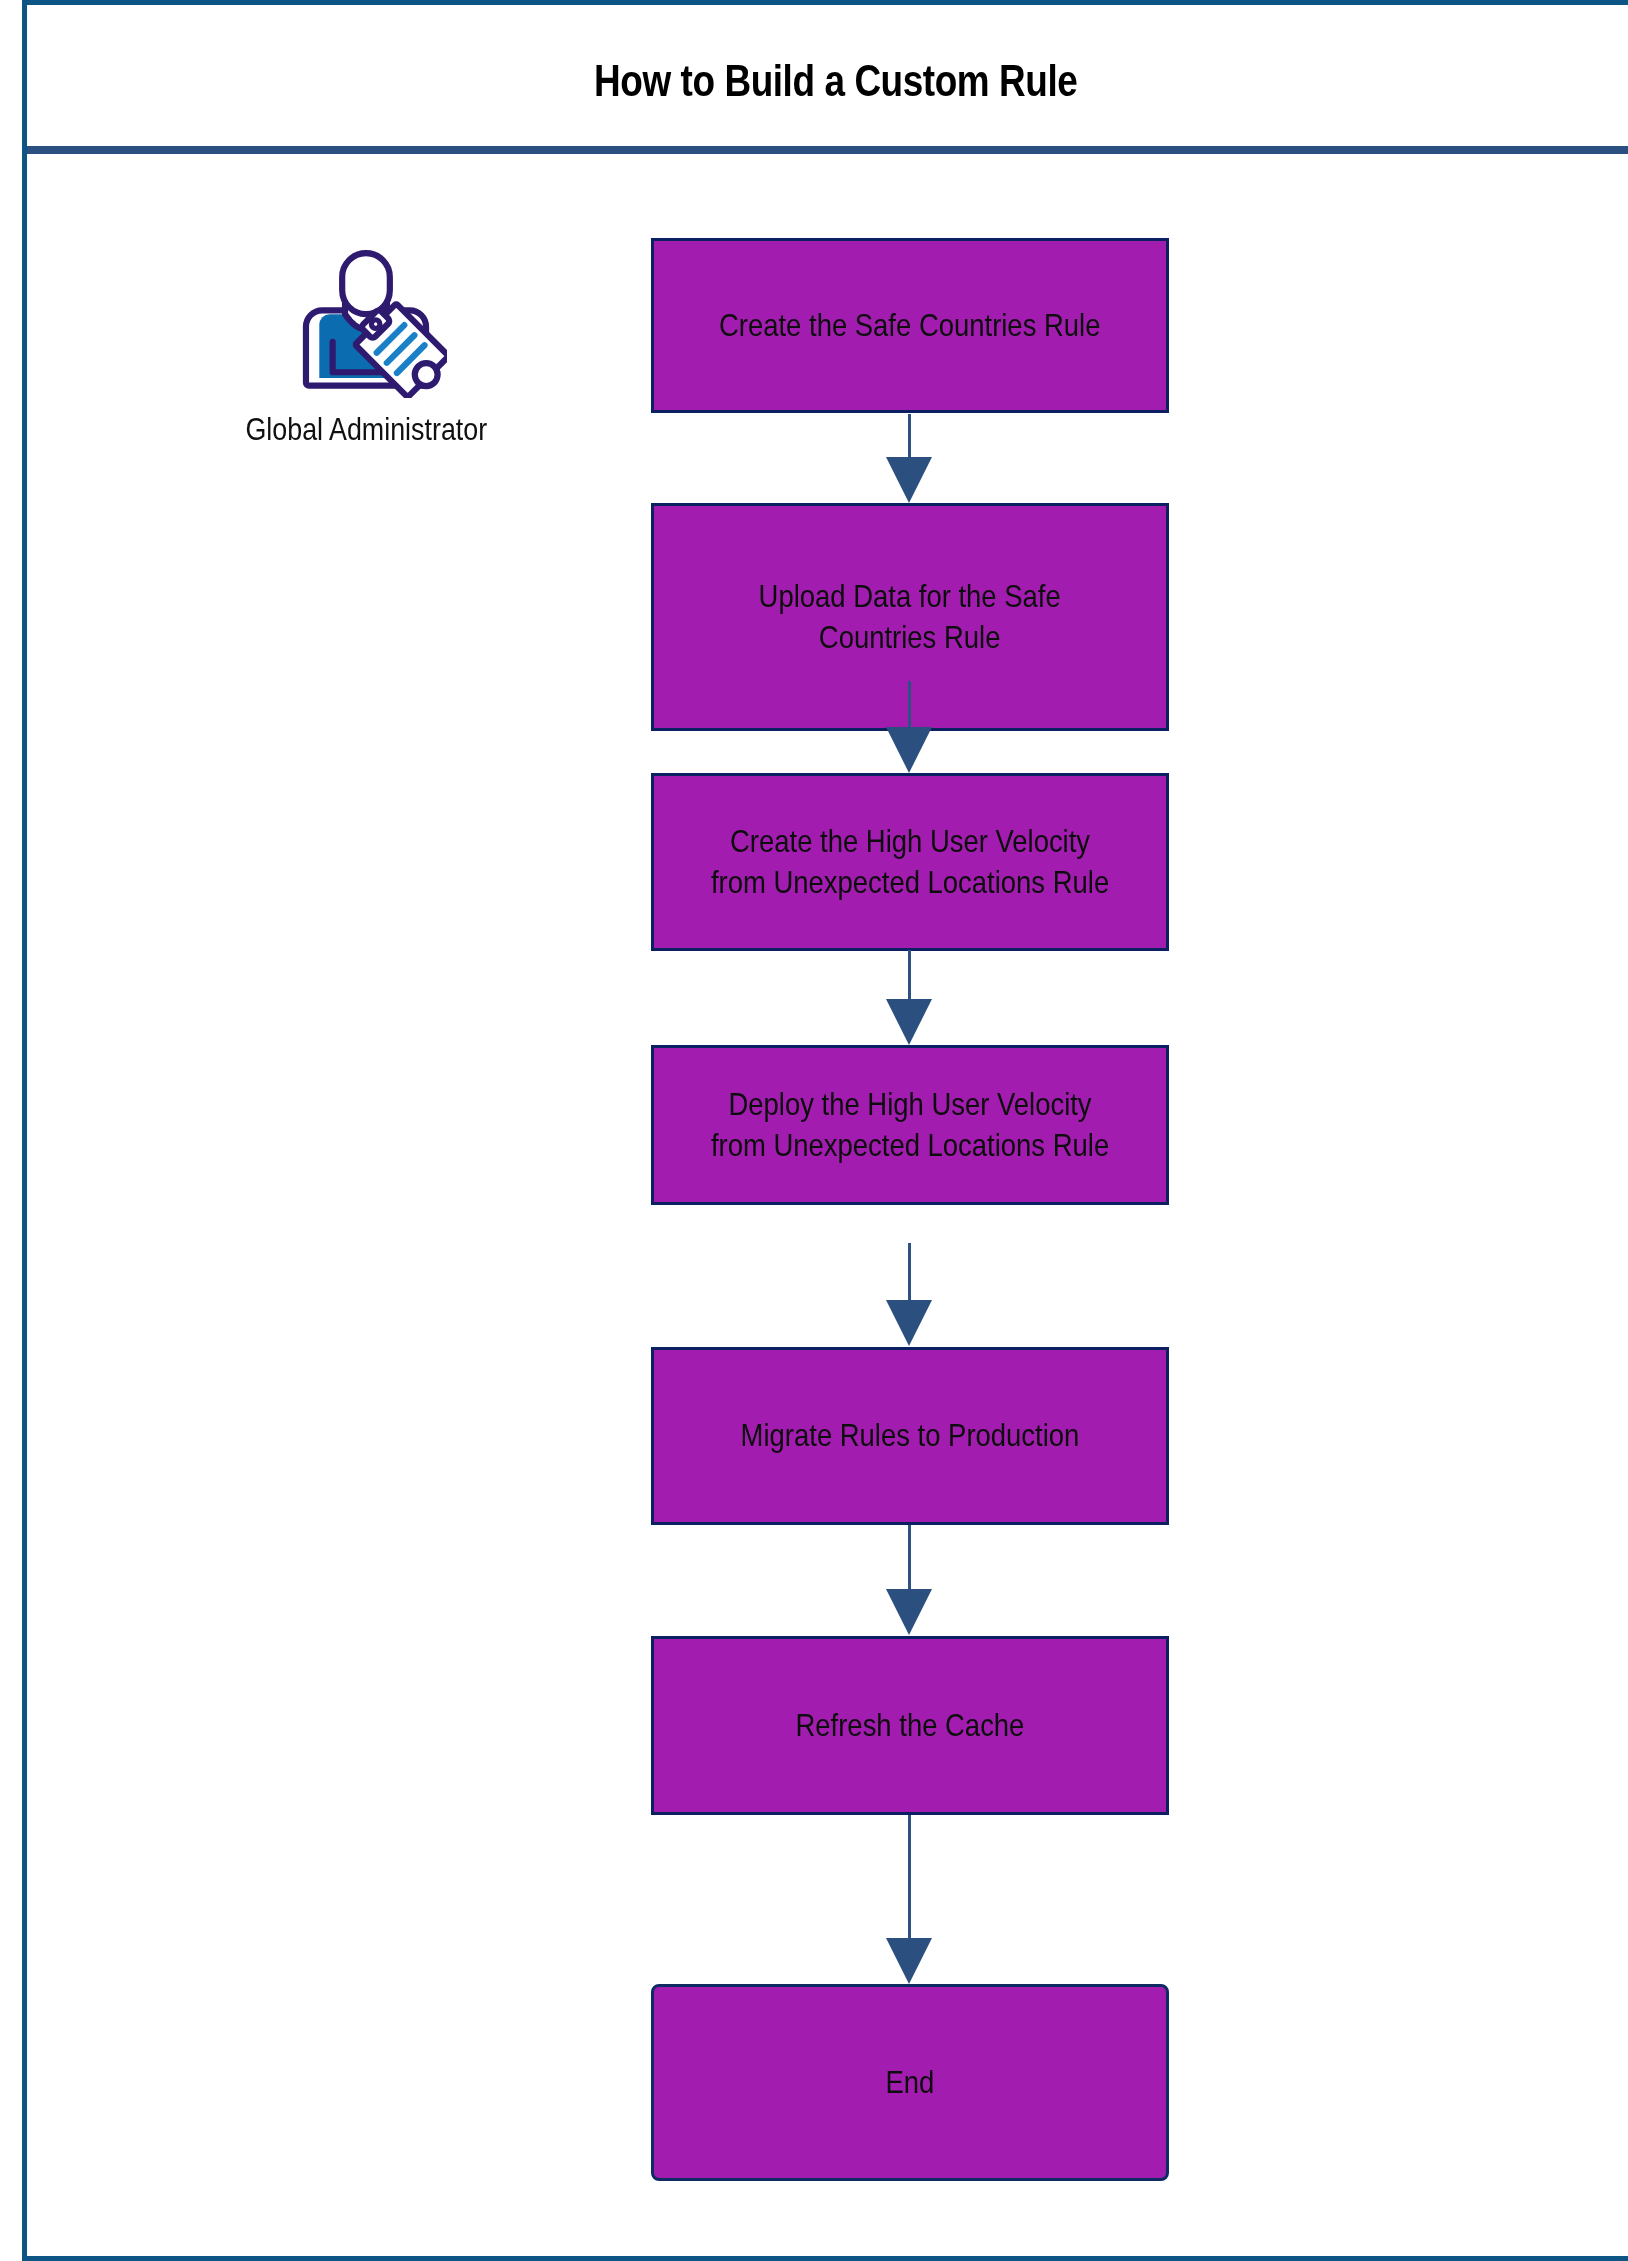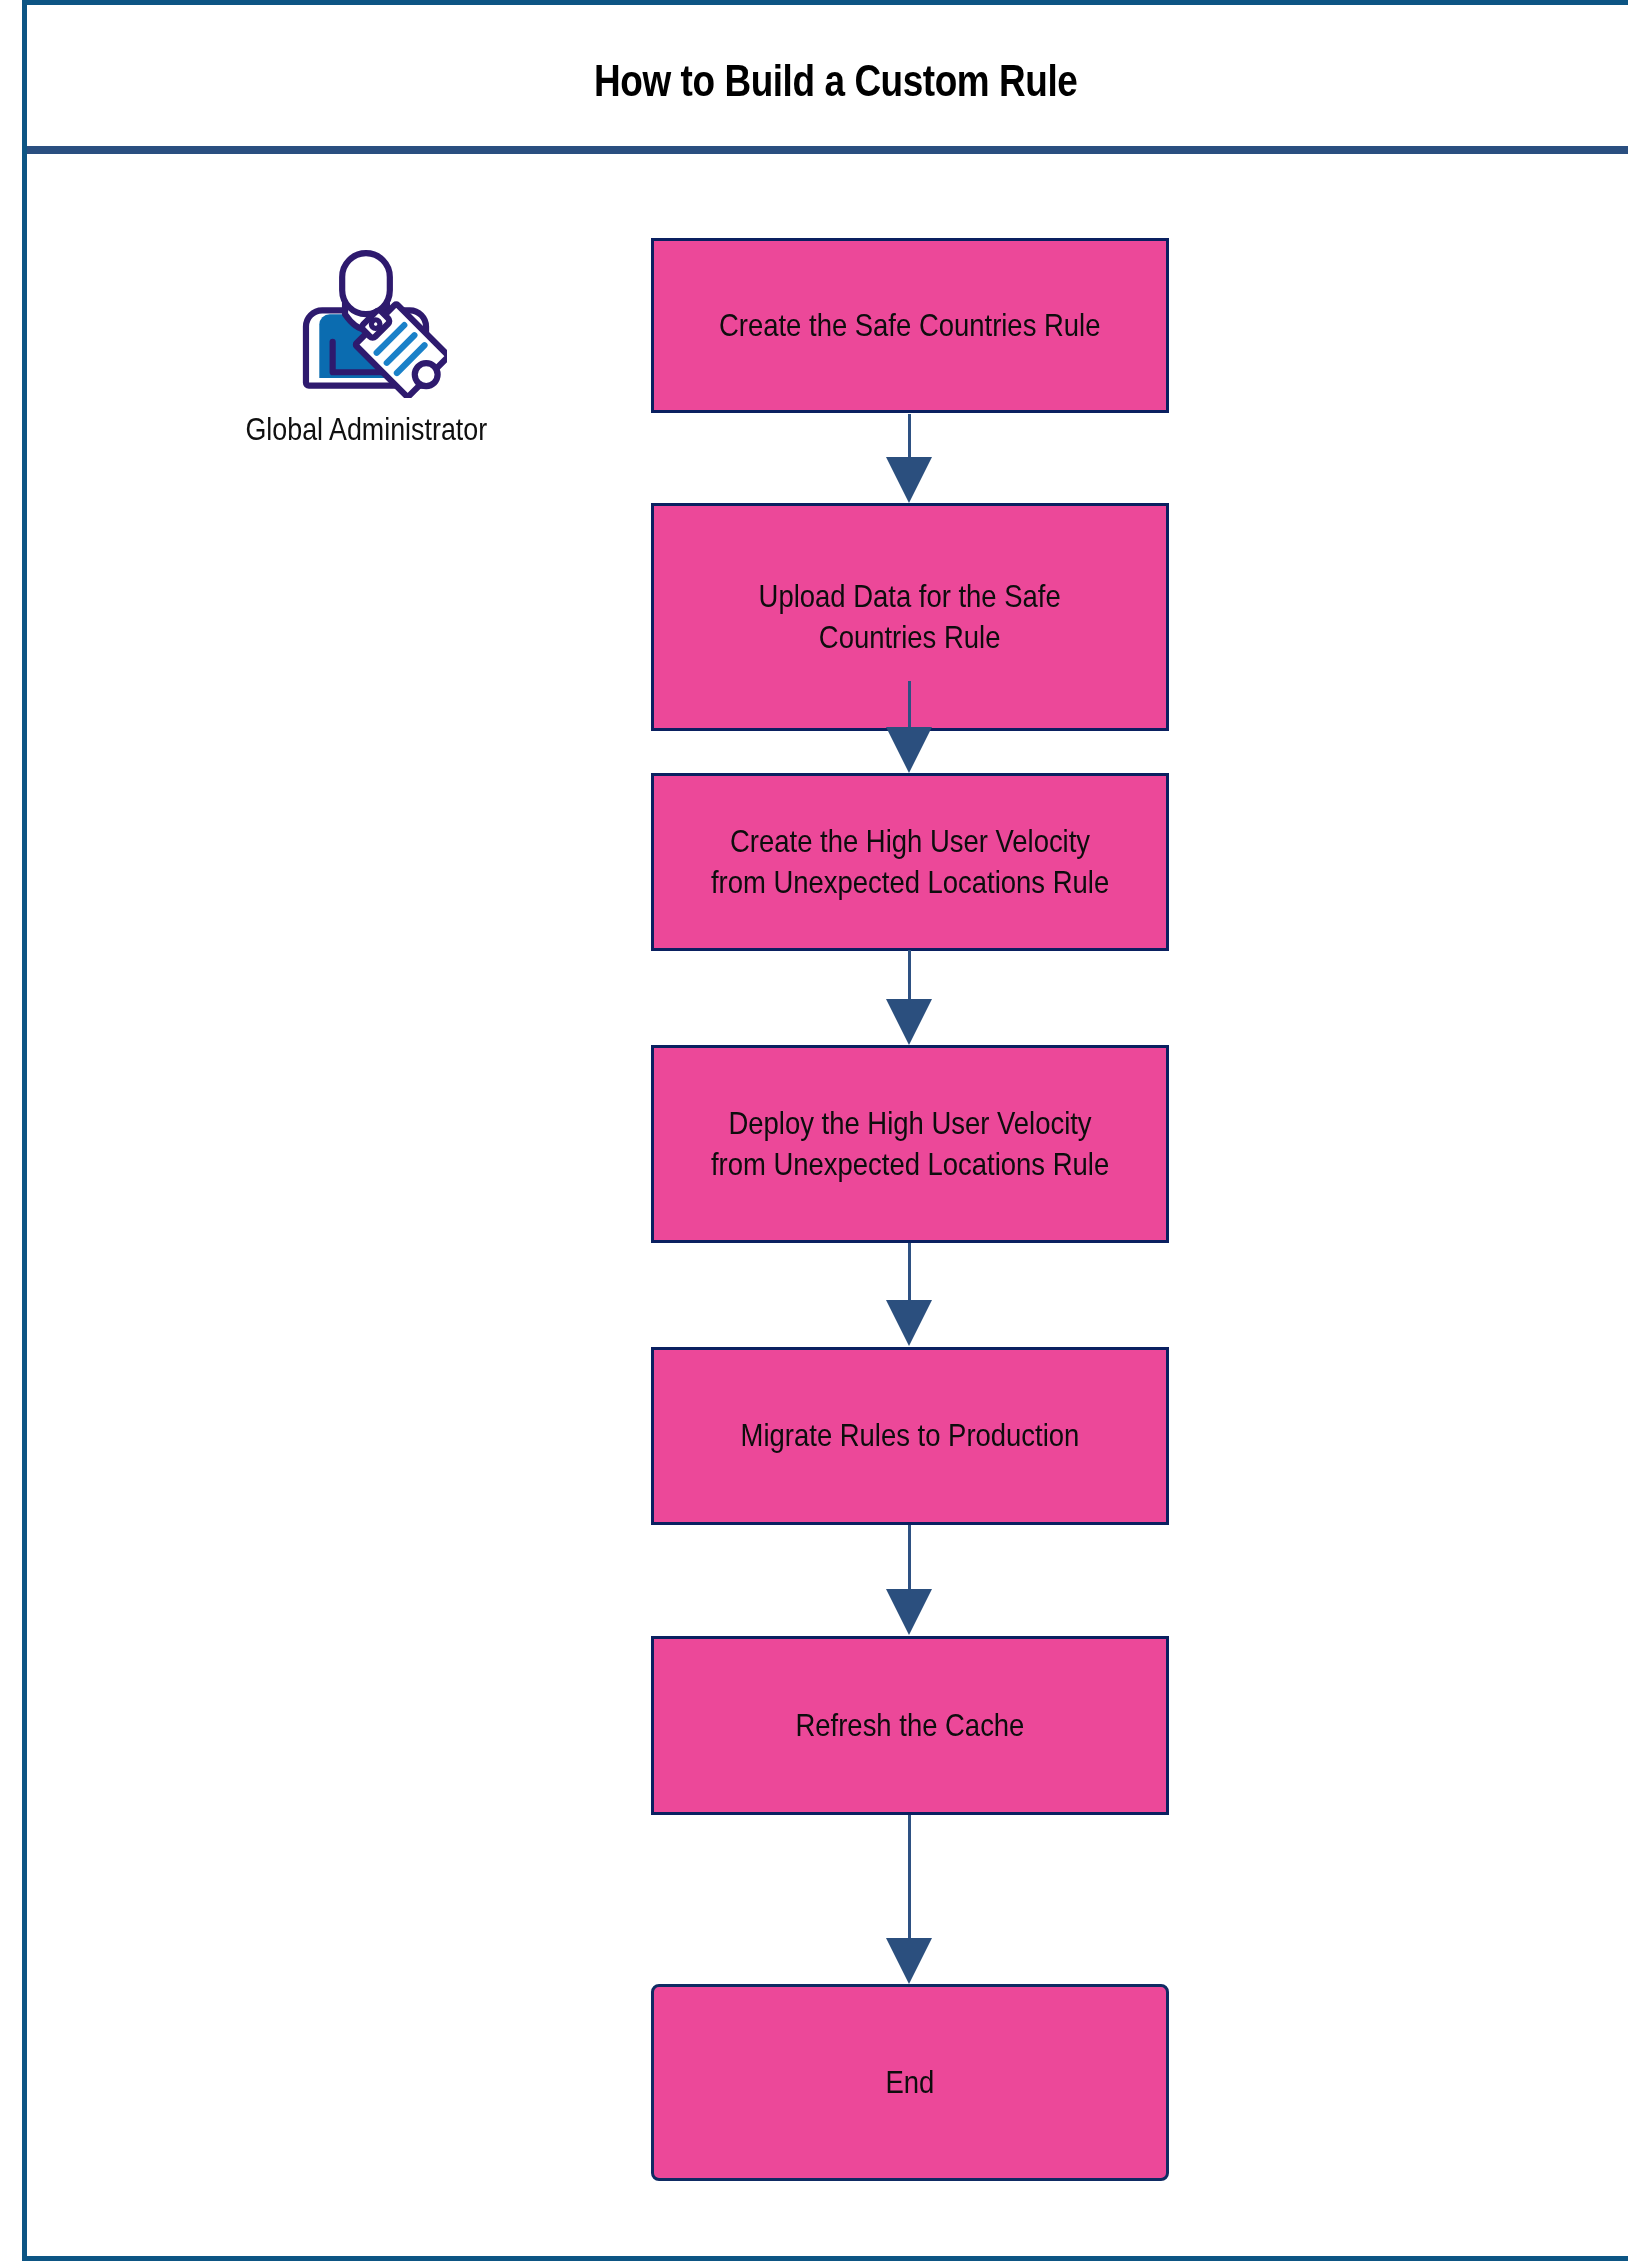--- a/index.html
+++ b/index.html
@@ -91,21 +91,21 @@
     white-space: nowrap;
     text-align: center;
   }
 
   
   .node {
     position: absolute;
     left: 629px;
     width: 518px;
     box-sizing: border-box;
-    background: #ec4899;
+    background: #a21caf;
     display: flex;
     align-items: center;
     justify-content: center;
     text-align: center;
   }
   .node.process {
     border: 3.4px solid #0a2060;
   }
   .node.terminator {
     border: 3.4px solid #0f2b63;
@@ -193,21 +193,21 @@
     <div class="arrowhead" style="top:727px;"></div>
 
     <div class="node process" style="top:773px; height:178px;">
       <span class="node-label">Create the High User Velocity
 from Unexpected Locations Rule</span>
     </div>
 
     <div class="connector" style="top:950px; height:49px;"></div>
     <div class="arrowhead" style="top:999px;"></div>
 
-    <div class="node process" style="top:1045px; height:198px;">
+    <div class="node process" style="top:1045px; height:160px;">
       <span class="node-label">Deploy the High User Velocity
 from Unexpected Locations Rule</span>
     </div>
 
     <div class="connector" style="top:1243px; height:58px;"></div>
     <div class="arrowhead" style="top:1300px;"></div>
 
     <div class="node process" style="top:1347px; height:178px;">
       <span class="node-label">Migrate Rules to Production</span>
     </div>

